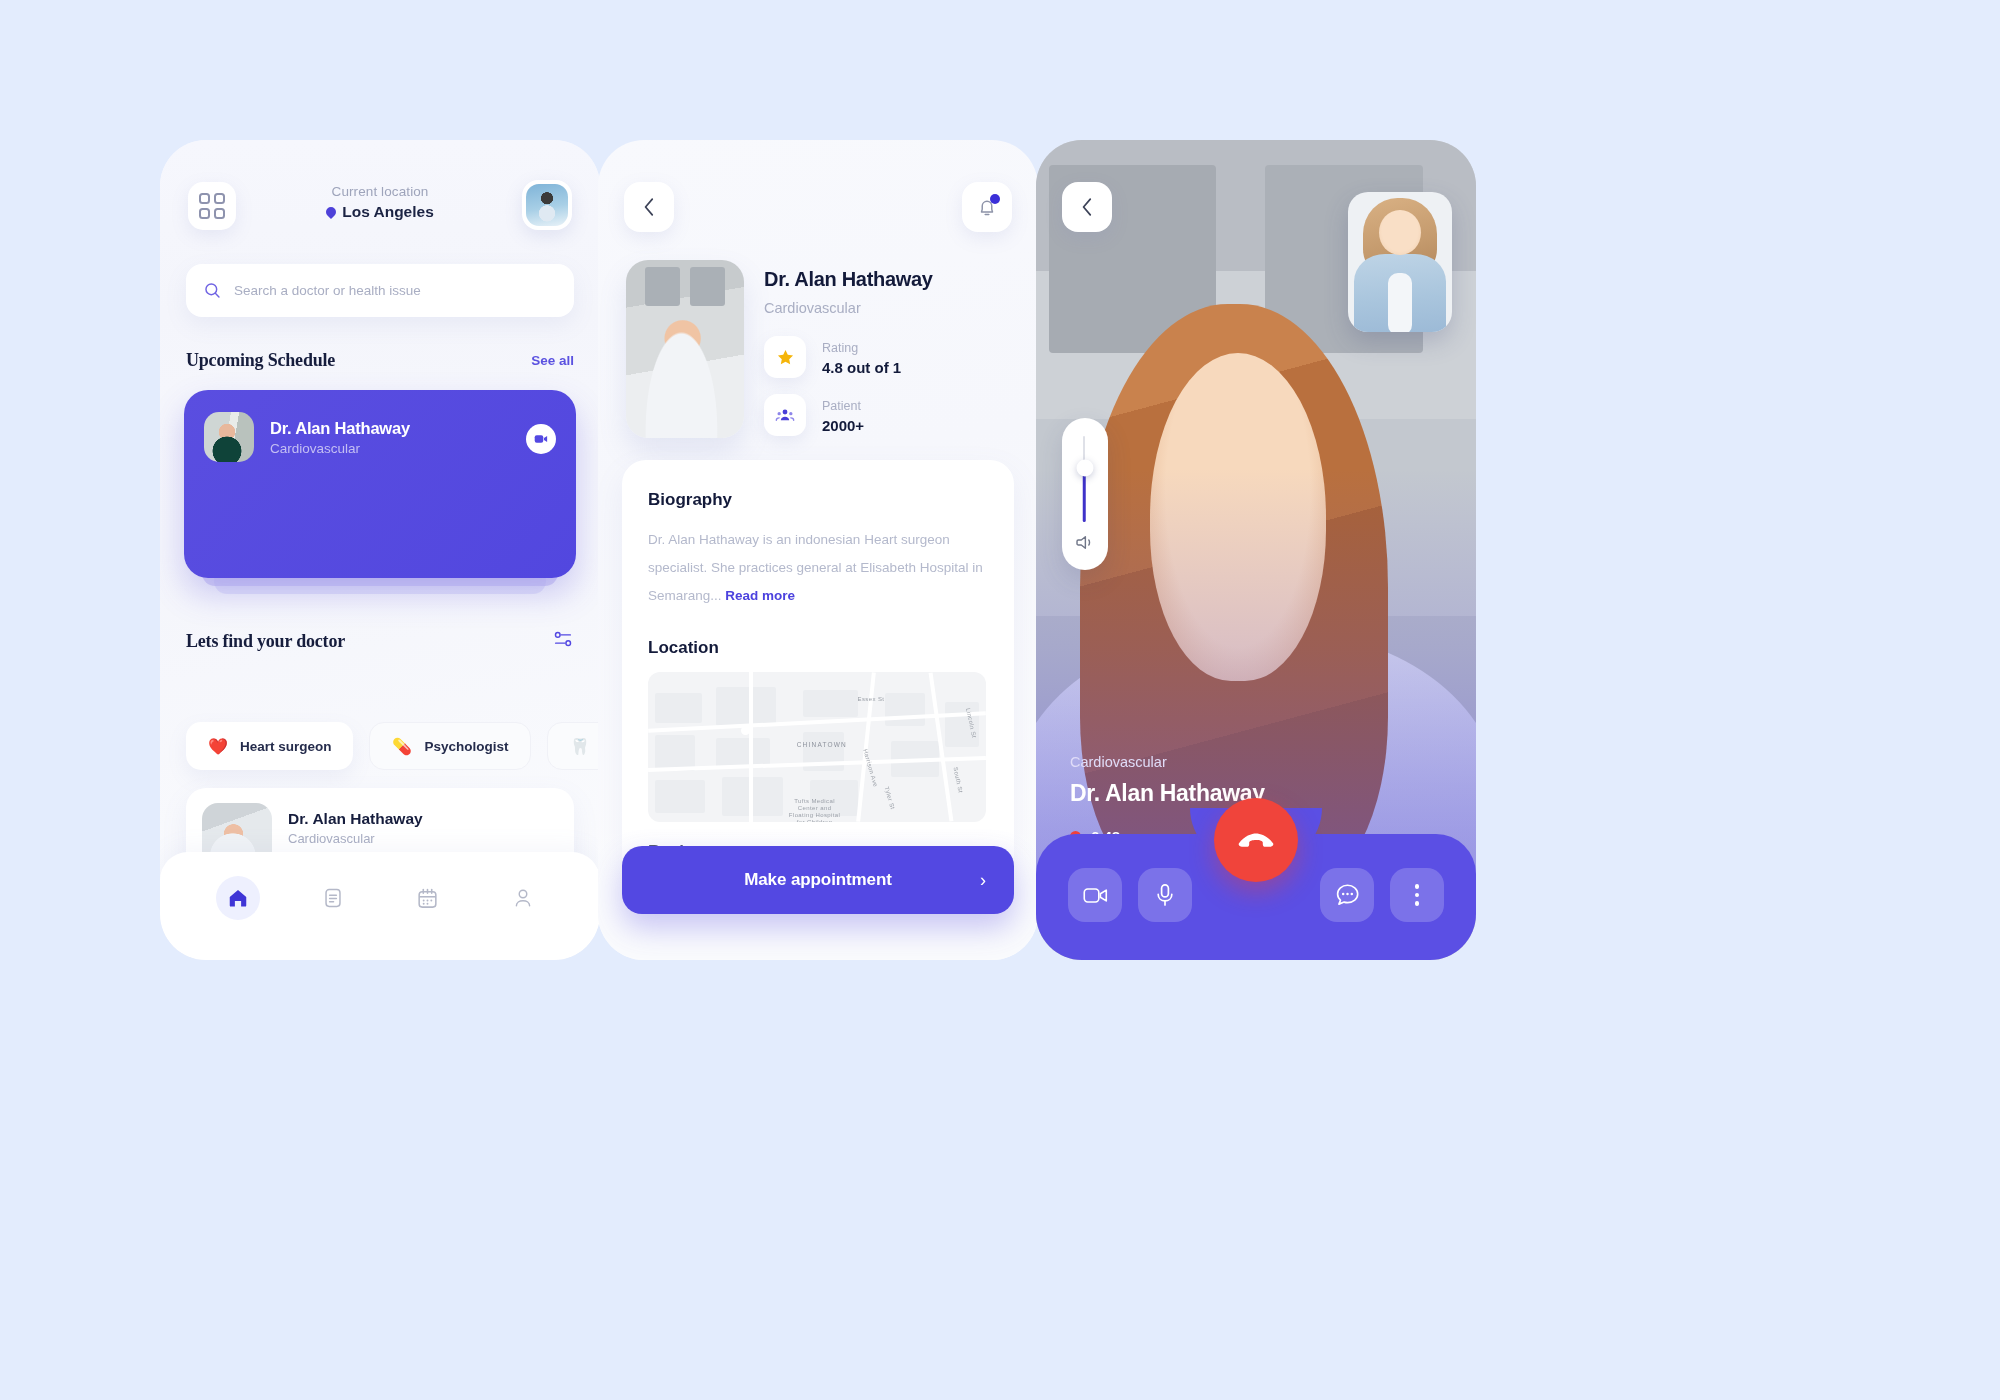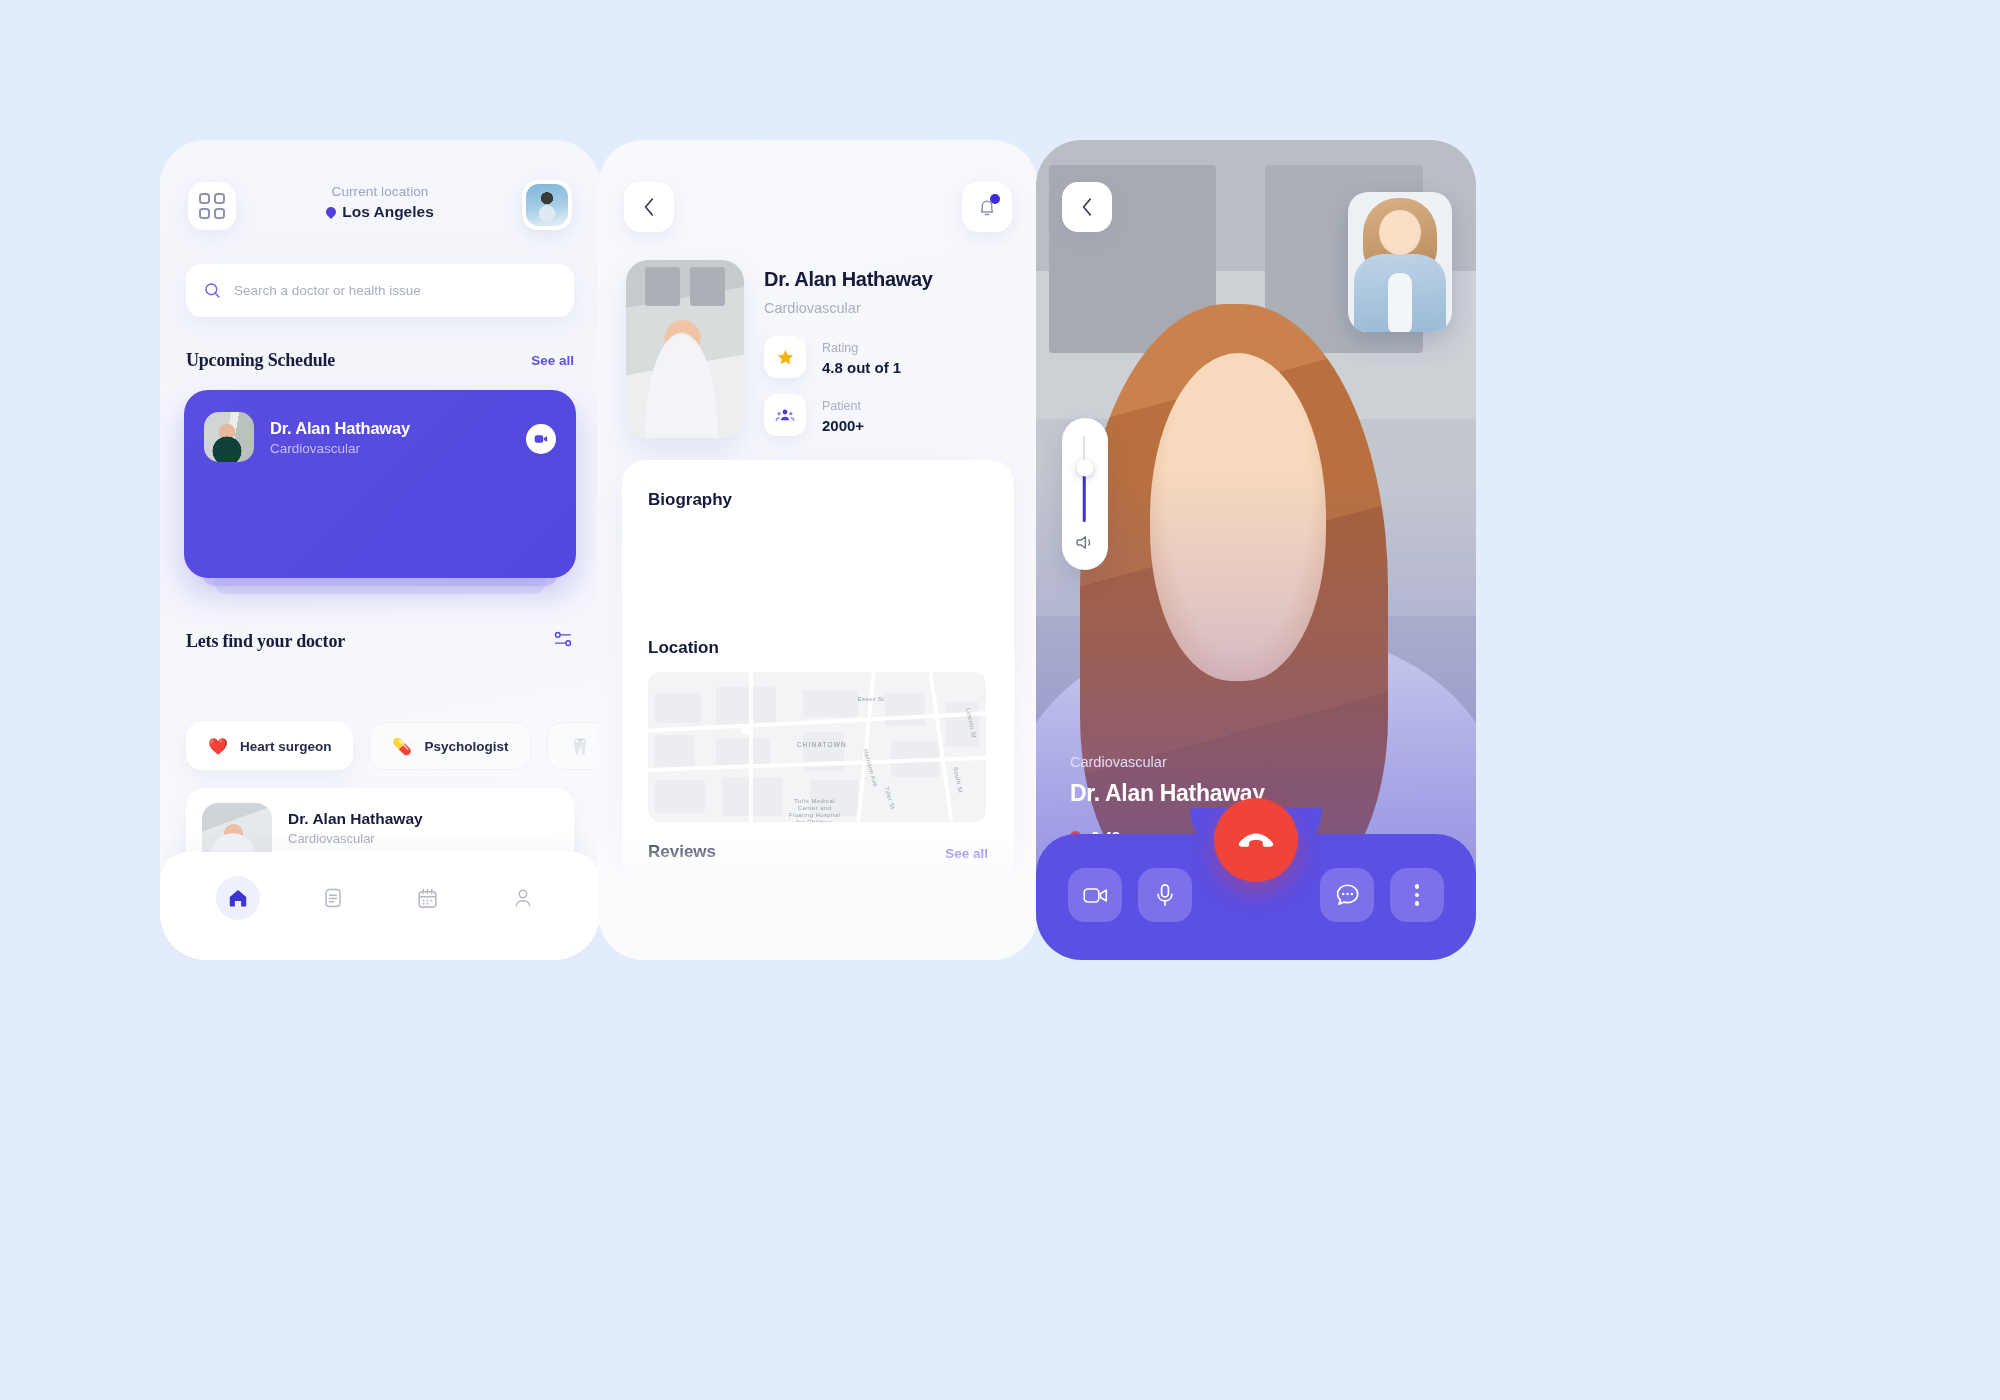--- a/index.html
+++ b/index.html
@@ -450,20 +450,24 @@
         </svg>
       </span>
       <span>
         <span class="stat-lb">Patient</span>
         <span class="stat-vl" style="display:block">2000+</span>
       </span>
     </div>
 
     <div class="p2-sheet">
       <div class="bio-h">Biography</div>
+      <div class="bio-p">
+        <span>Dr. Alan Hathaway is an indonesian Heart surgeon specialist. She practices general at Elisabeth Hospital in Semarang...</span>
+        <b>Read more</b>
+      </div>
 
       <div class="loc-h">Location</div>
       <div class="map">
         <span class="blk" style="left:2%;top:14%;width:14%;height:20%"></span>
         <span class="blk" style="left:2%;top:42%;width:12%;height:24%"></span>
         <span class="blk" style="left:2%;top:72%;width:15%;height:22%"></span>
         <span class="blk" style="left:20%;top:10%;width:18%;height:26%"></span>
         <span class="blk" style="left:20%;top:44%;width:16%;height:20%"></span>
         <span class="blk" style="left:22%;top:70%;width:18%;height:26%"></span>
         <span class="blk" style="left:46%;top:12%;width:16%;height:18%"></span>
@@ -486,20 +490,24 @@
         <span class="lbl" style="left:41%;top:84%;width:56px;text-align:center;line-height:7px">Tufts Medical Center and Floating Hospital for Children</span>
         <span class="map-pin"><span class="p"></span><span class="c"></span></span>
       </div>
 
       <div class="rev-h">Reviews</div>
       <div class="rev-see">See all</div>
 
     </div>
 
     <div class="p2-fade"></div>
+    <div class="cta">
+      <span class="lb">Make appointment</span>
+      <span class="ar">›</span>
+    </div>
   </div>
 
   <div class="phone" id="phone-call">
     <div class="call-bg">
       <span class="call-wall-l"></span>
       <span class="call-wall-r"></span>
       <span class="call-coat"></span>
       <span class="call-shirt"></span>
       <span class="call-steth"></span>
       <span class="call-steth2"></span>

